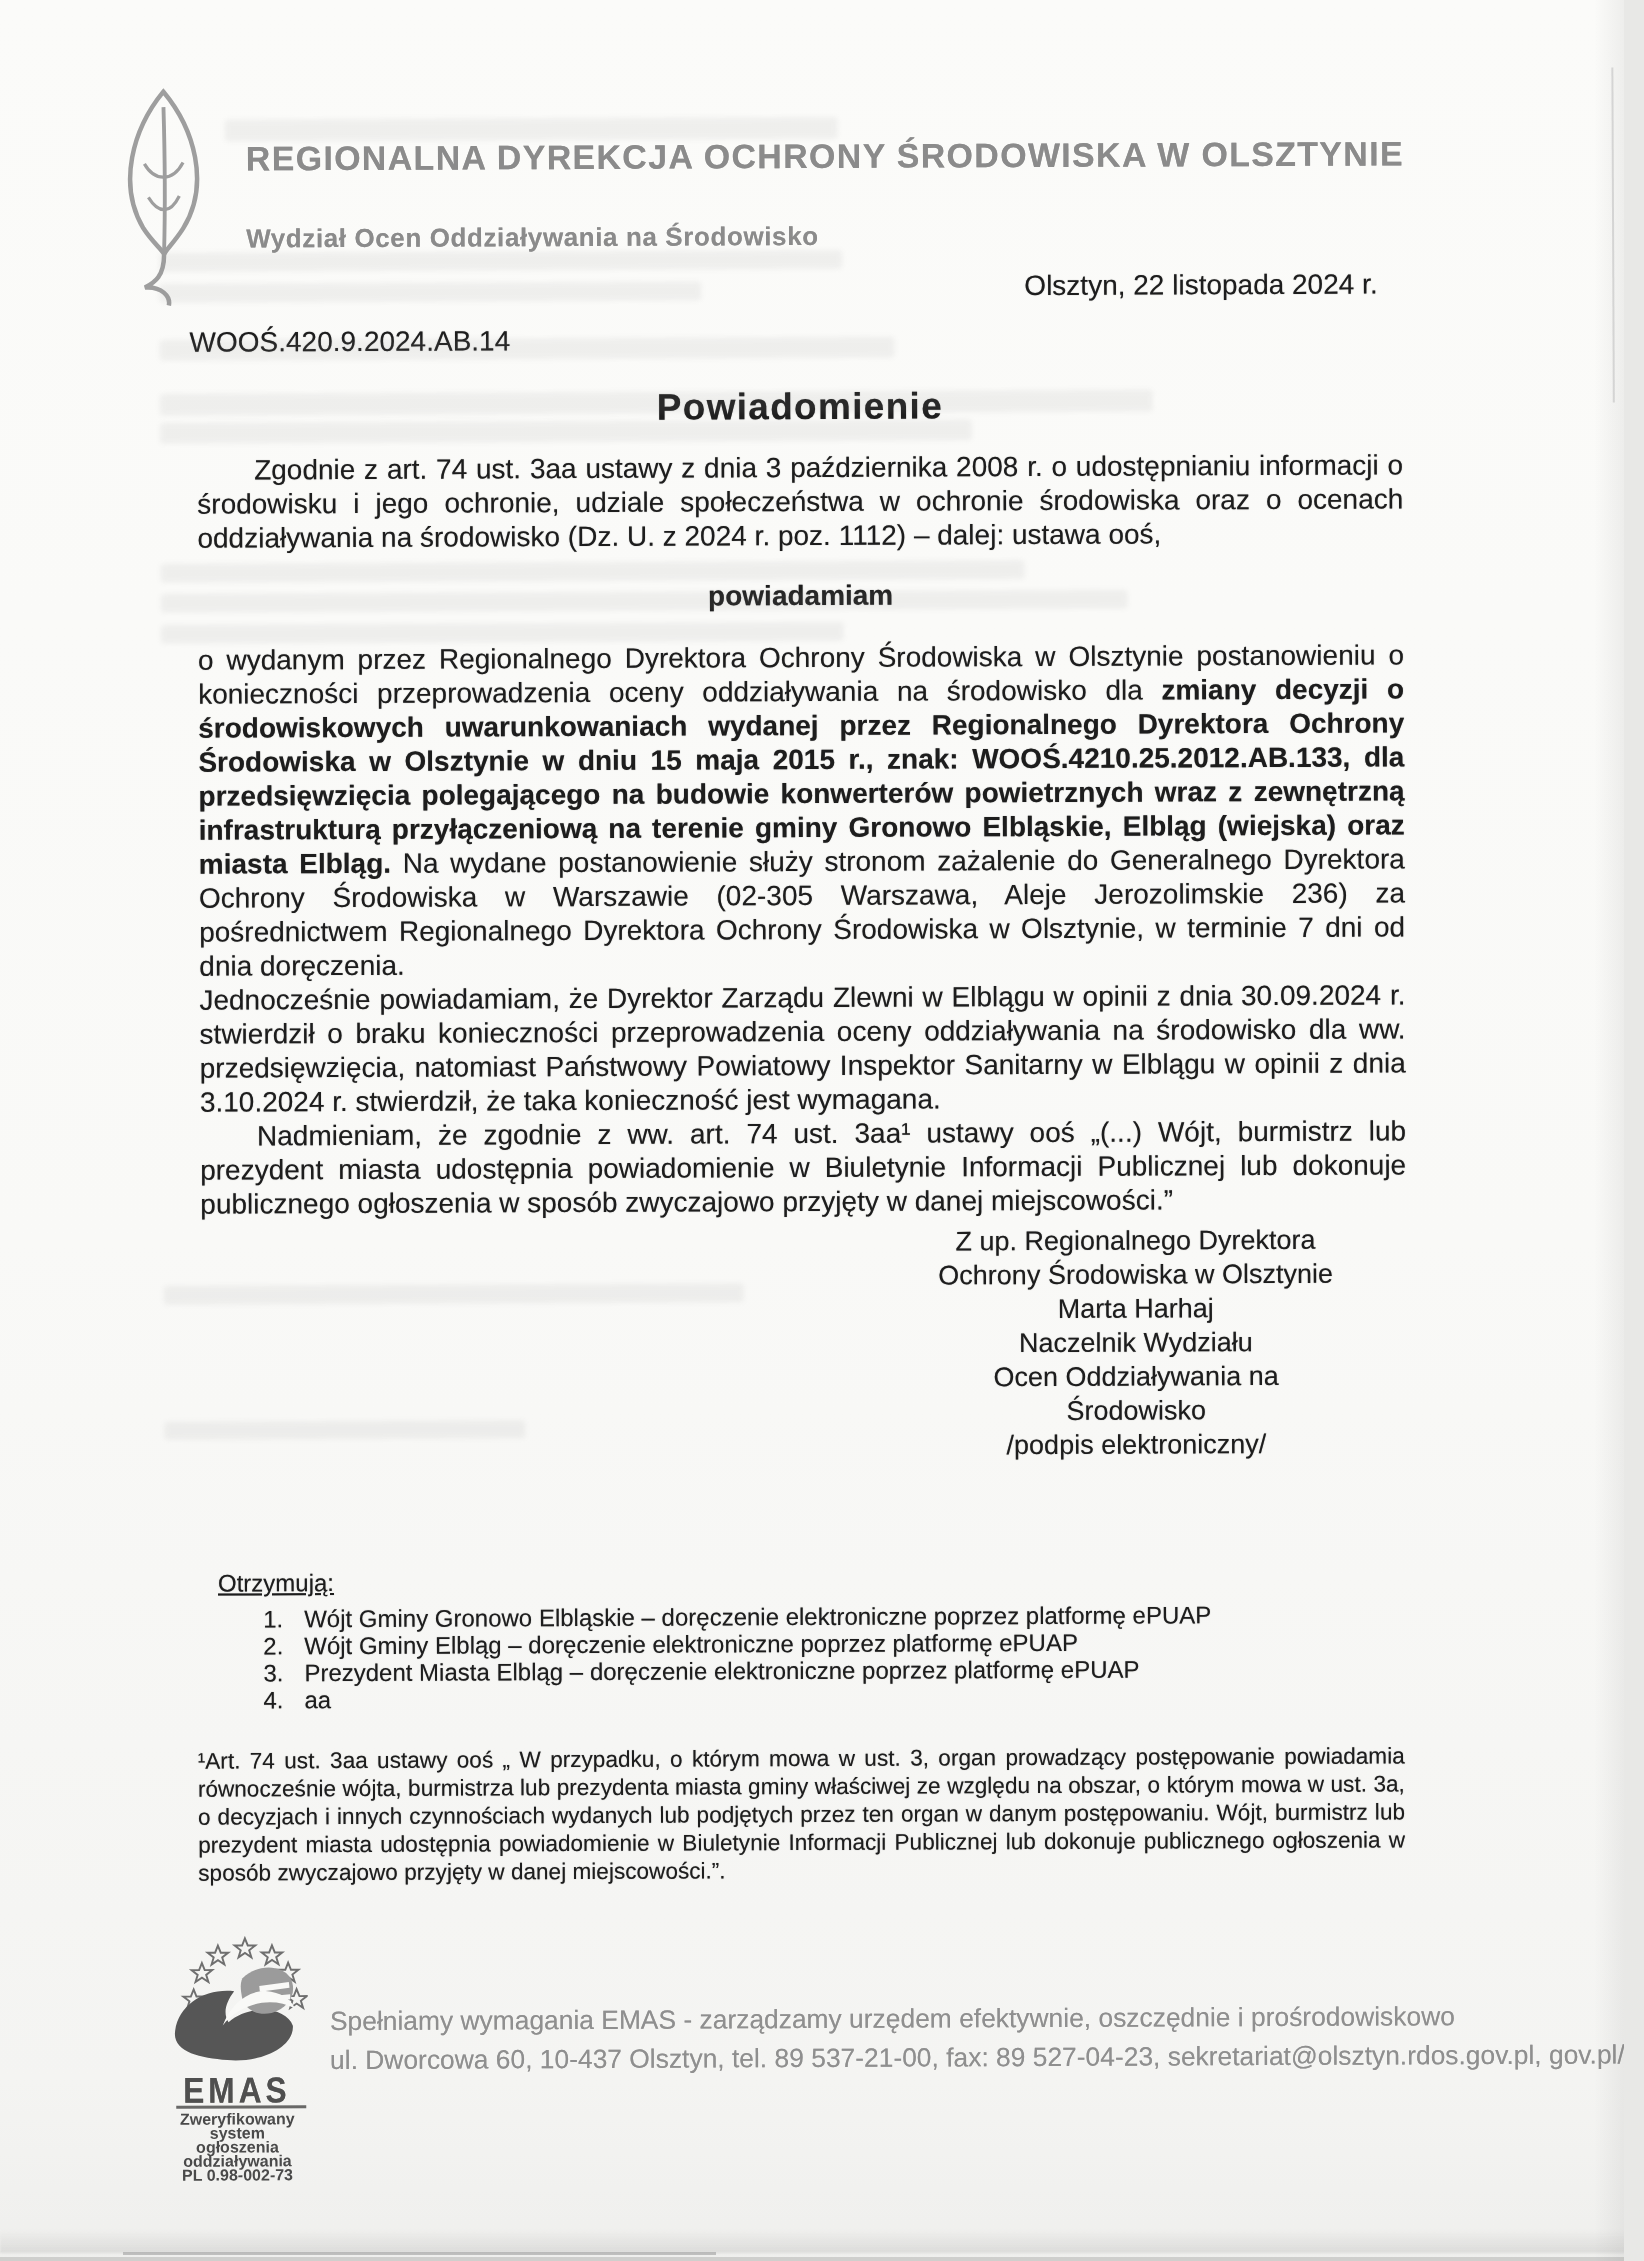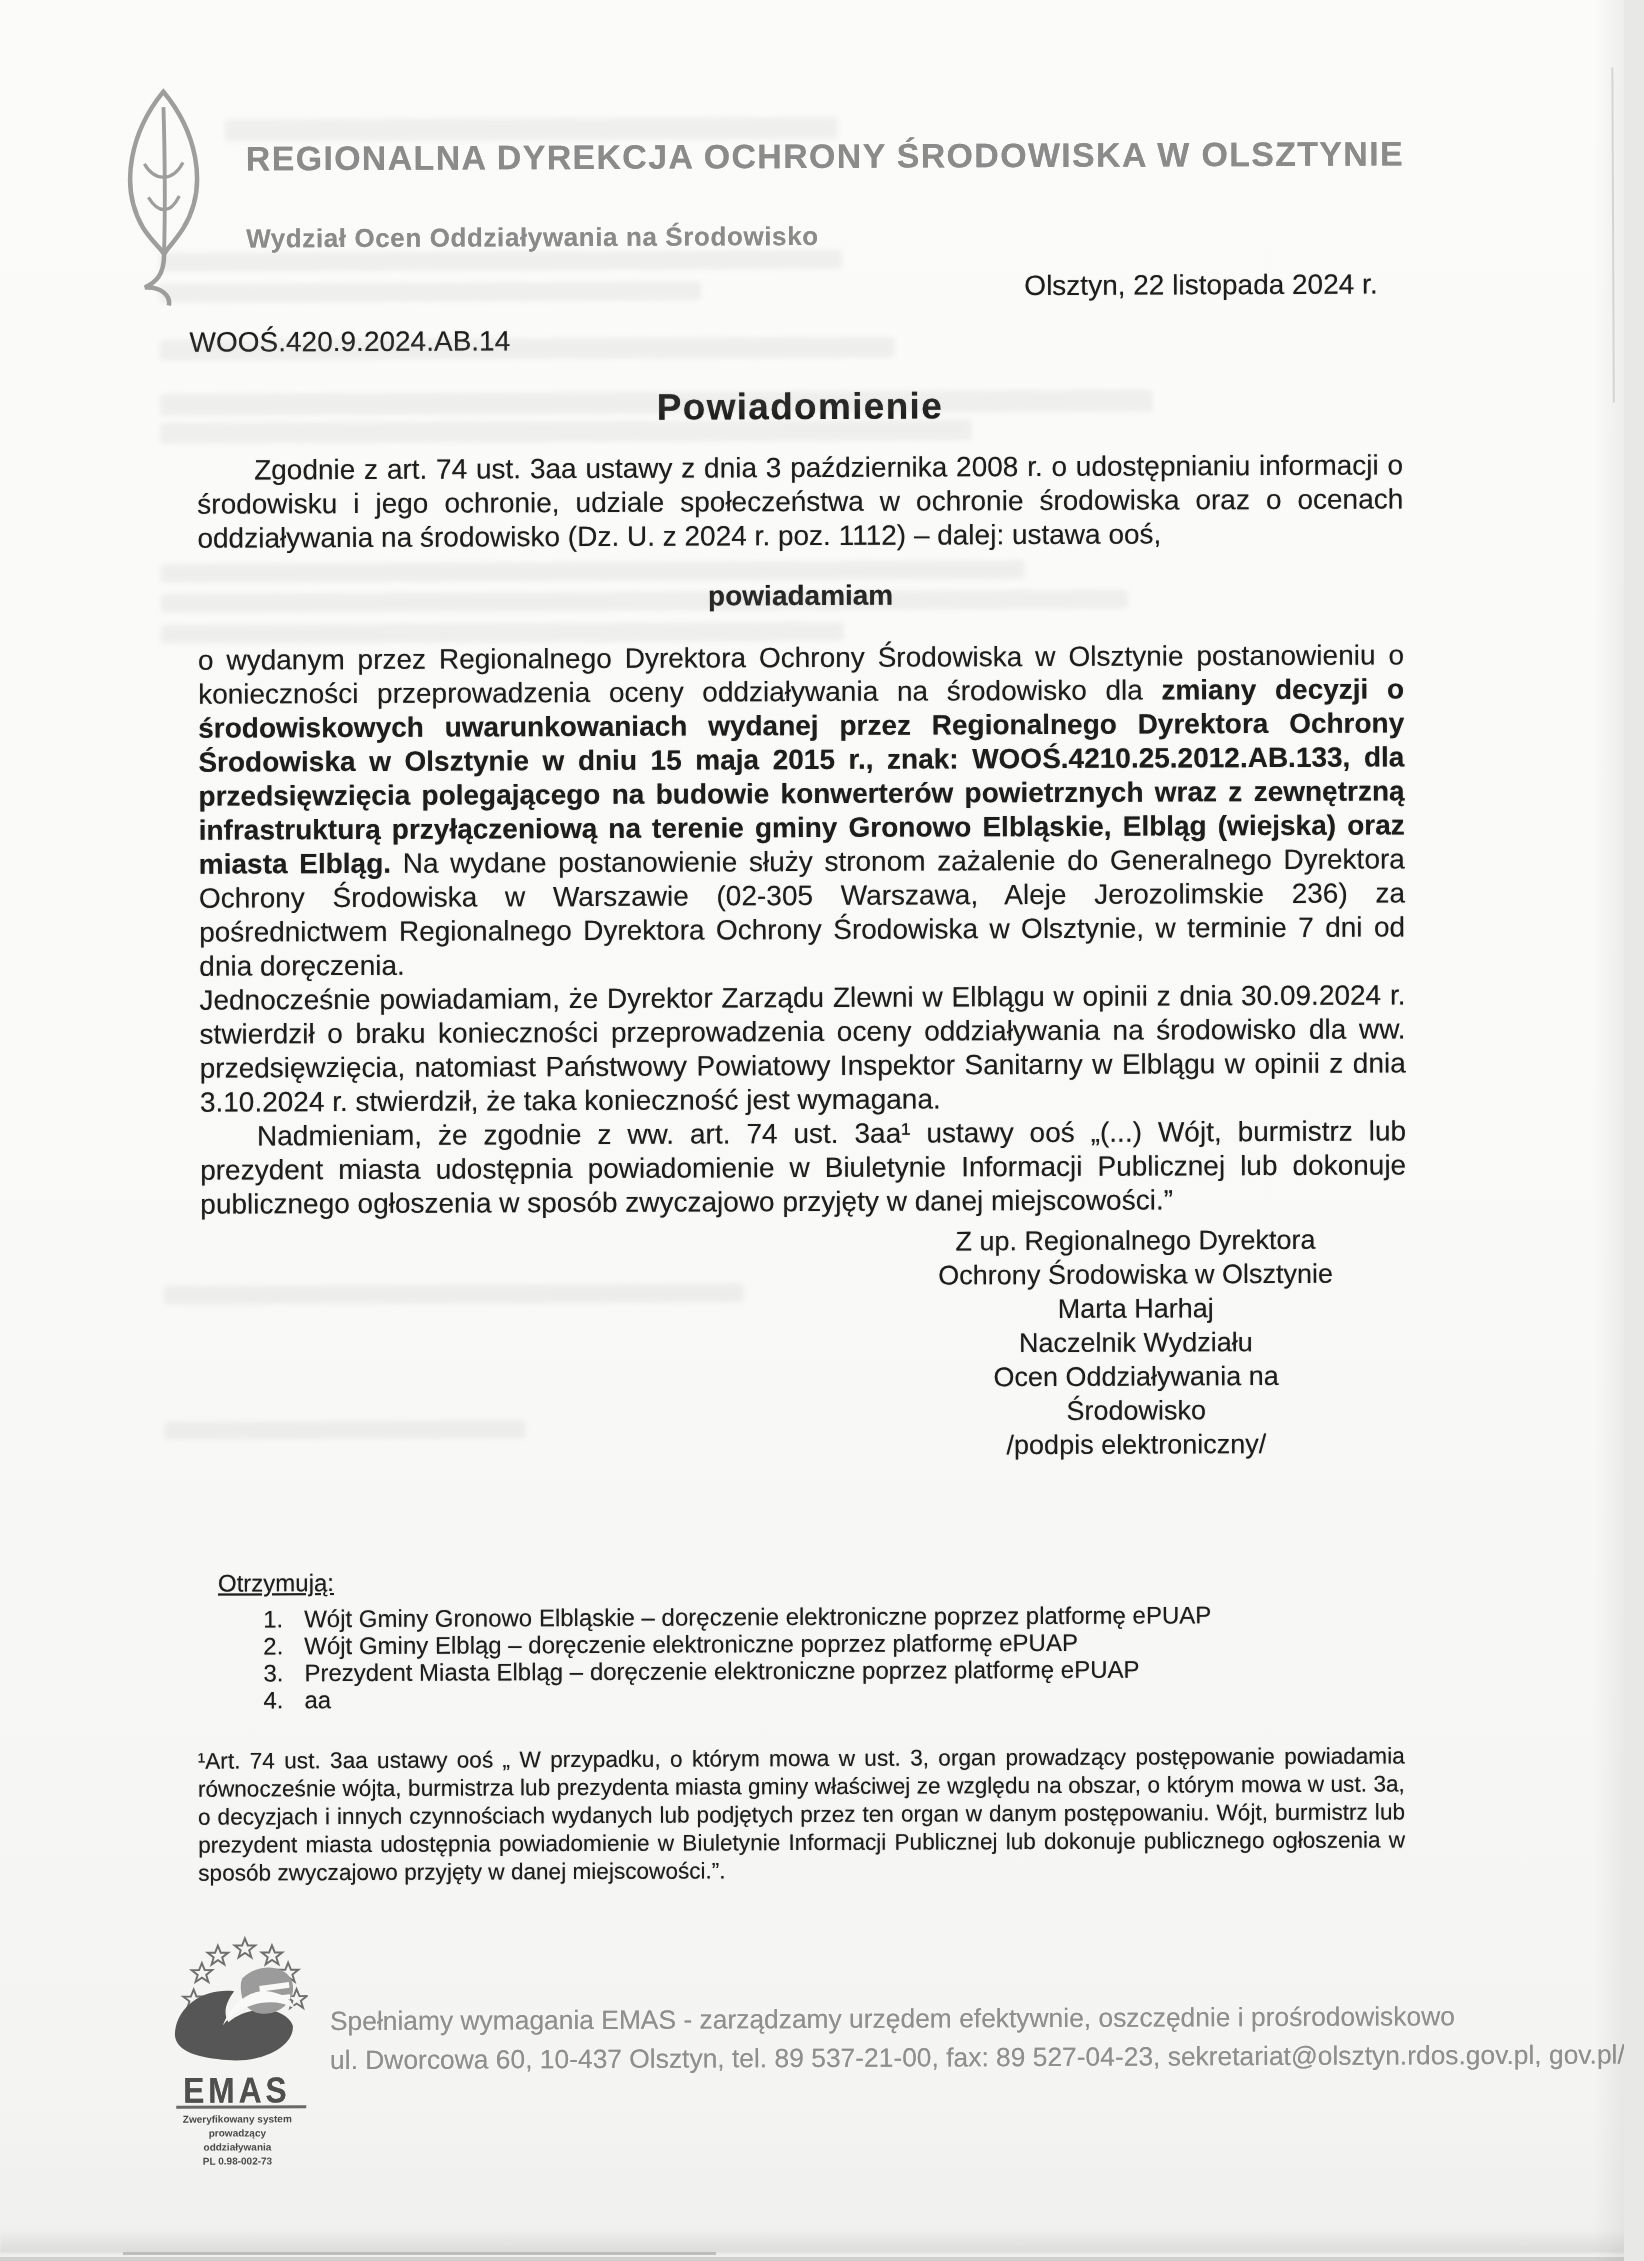--- a/index.html
+++ b/index.html
@@ -41,21 +41,21 @@
   .rcpt-row .num{width:41px;flex:none;}
   .rcpt-row .txt{flex:1;}
 
   
   .footnote{left:195px;top:1745px;width:1207px;font-size:22.6px;line-height:28px;text-align:justify;}
 
   
   .emas-box{left:162px;top:1925px;width:142px;height:303px;}
   .emas-word{left:179px;top:2067px;font-size:36px;font-weight:bold;color:#4f4f4f;letter-spacing:4.5px;transform:scaleX(0.88);transform-origin:left top;text-shadow:0 0 0.6px rgba(60,60,60,.6);}
   .emas-rule{left:172px;top:2103px;width:130px;height:2.6px;background:#4f4f4f;opacity:.85;}
-  .emas-caption{left:162px;top:2110px;width:142px;text-align:center;font-size:10px;line-height:14px;font-weight:bold;color:#4a4a4a;}
+  .emas-caption{left:162px;top:2110px;width:142px;text-align:center;font-size:16px;line-height:14px;font-weight:bold;color:#4a4a4a;}
   .motto{left:326px;top:2004px;font-size:26.4px;color:#8f8f8f;text-shadow:0 0 0.6px rgba(130,130,130,.6);}
   .motto .condense,.addr .condense{transform:scaleX(0.79);}
   .addr{left:326px;top:2043px;font-size:26.4px;color:#8f8f8f;text-shadow:0 0 0.6px rgba(130,130,130,.6);}
 
   
   .ghost{position:absolute;background:#8f8f8f;opacity:0.10;filter:blur(2.6px);border-radius:3.9px;}
   .edge-shadow-right{position:absolute;right:0;top:0;width:30px;height:100%;
     background:linear-gradient(90deg,rgba(0,0,0,0) 0%,rgba(120,120,120,0.10) 100%);}
   .fold-line{position:absolute;left:1616px;top:71px;width:1.9px;height:335px;background:#c6c6c6;opacity:.6;}
   .bottom-band{position:absolute;left:0;top:2230px;width:1644px;height:23px;
@@ -148,21 +148,21 @@
         <path d="M119 79 C 141 57 179 57 193 78 C 205 99 193 125 164 133 C 141 138 122 127 118 108 C 116 96 115 87 119 79 Z" fill="#9b9b9b"></path>
         <path d="M88 152 C 114 118 164 106 200 126 C 195 112 178 101 155 99 C 126 98 100 121 88 152 Z" fill="#f9f9f7"></path>
         <path d="M145 91 L191 85 L192 94 L146 100 Z" fill="#f9f9f7"></path>
         <path d="M147 108 L193 104 L193 112 L148 116 Z" fill="#f9f9f7"></path>
       </svg>
     </div>
     <div class="abs emas-word">EMAS</div>
     <div class="abs emas-rule"></div>
     <div class="abs emas-caption">
         <div class="emas-cap-line">Zweryfikowany system</div>
-        <div class="emas-cap-line">prowadzący</div>
+        <div class="emas-cap-line">ogłoszenia</div>
         <div class="emas-cap-line">oddziaływania</div>
         <div class="emas-cap-line">PL 0.98-002-73</div>
       </div>
 
     <div class="abs motto">
       <span class="condense">Spełniamy wymagania EMAS - zarządzamy urzędem efektywnie, oszczędnie i prośrodowiskowo</span>
     </div>
     <div class="abs addr">
       <span class="condense">ul. Dworcowa 60, 10-437 Olsztyn, tel. 89 537-21-00, fax: 89 527-04-23, sekretariat@olsztyn.rdos.gov.pl, gov.pl/web/rdos-olsztyn</span>
     </div>

